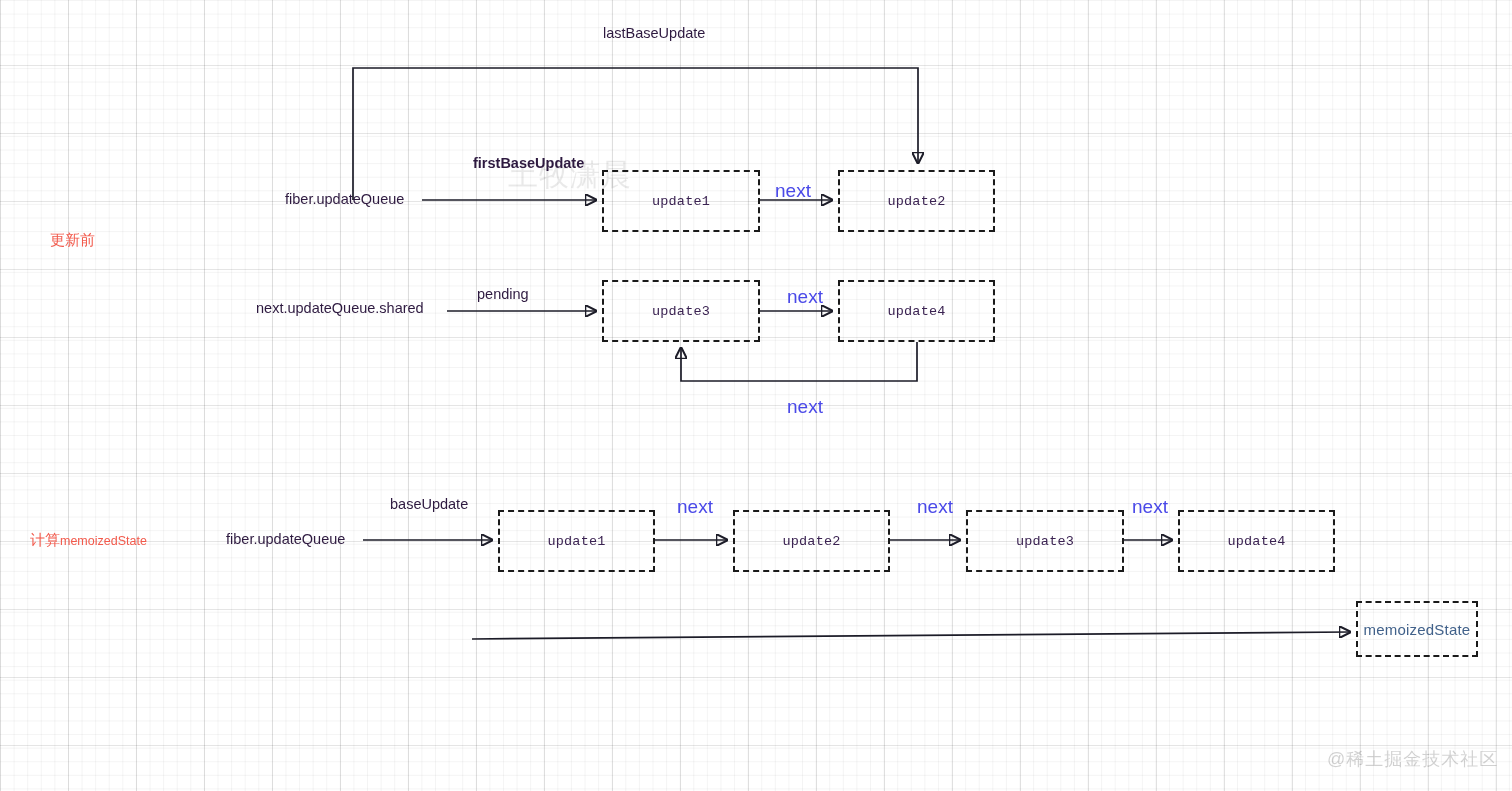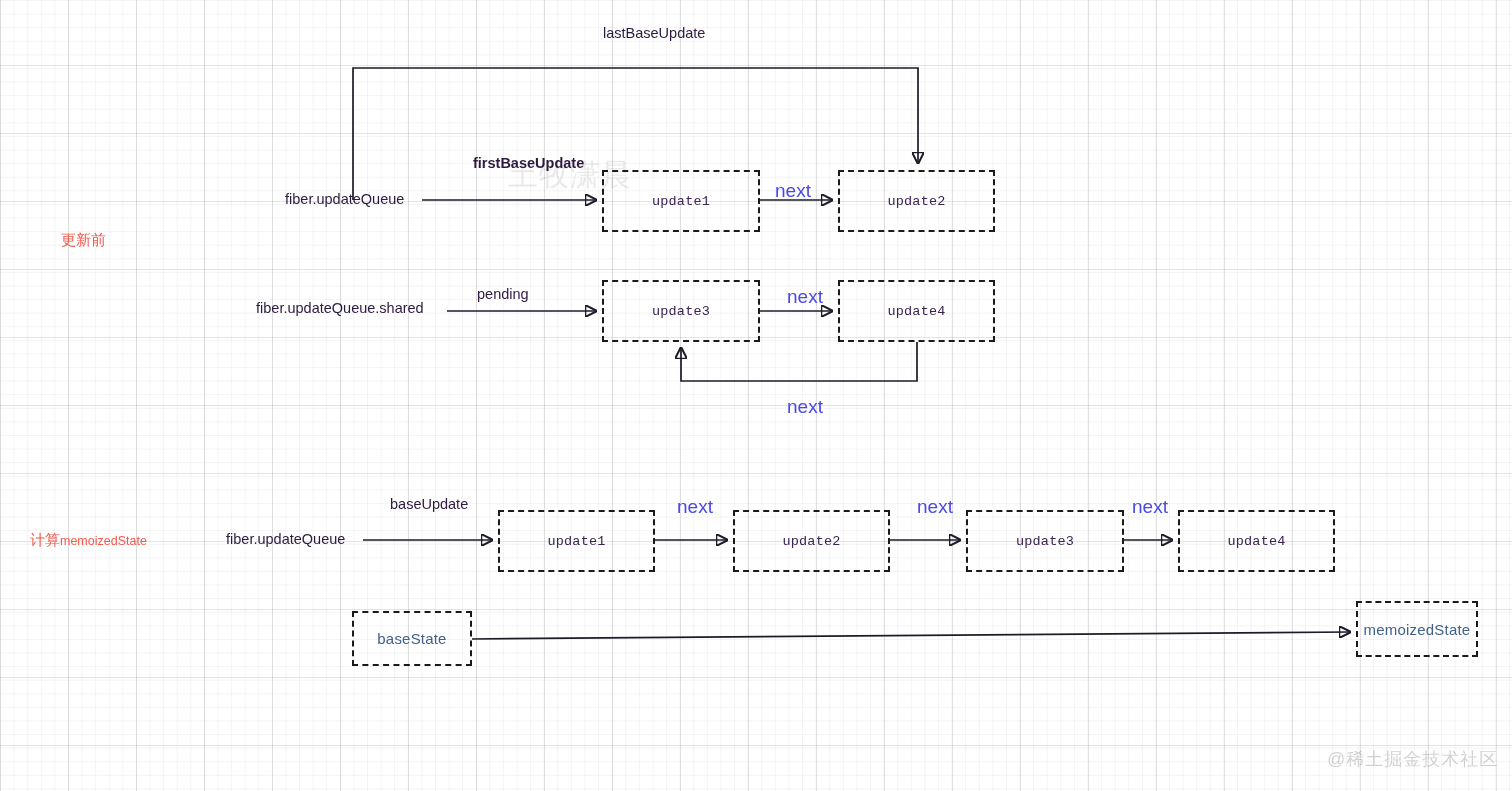--- a/index.html
+++ b/index.html
@@ -93,21 +93,21 @@
   }
 </style>
 </head>
 <body>
 
 <div id="canvas">
 
   <div class="wm big" style="left:508px; top:155px;">土牧潇晨</div>
   <div class="wm corner" style="left:1327px; top:747px;">@稀土掘金技术社区</div>
 
-  <div class="txt red" style="left:61px; top:231px;">更新前</div>
+  <div class="txt red" style="left:50px; top:231px;">更新前</div>
 
   <div class="txt red" style="left:30px; top:531px;">
     <span>计算</span><span class="small">memoizedState</span>
   </div>
 
   <div class="txt dark" style="left:580px; top:25px;margin-left:23px;">lastBaseUpdate</div>
 
   <div class="txt dark" style="left:473px; top:155px;font-weight:bold;">firstBaseUpdate</div>
 
   <div class="txt dark" style="left:285px; top:191px;">fiber.updateQueue</div>
@@ -115,21 +115,21 @@
   <div class="txt blue" style="left:775px; top:180px;">next</div>
 
   <div class="node" style="left:602px; top:170px; width:158px; height:62px;">
     <span class="node-label">update1</span>
   </div>
 
   <div class="node dense" style="left:838px; top:170px; width:157px; height:62px;">
     <span class="node-label">update2</span>
   </div>
 
-  <div class="txt dark" style="left:256px; top:300px;">fiber.updateQueue.shared</div>
+  <div class="txt dark" style="left:256px; top:300px;">next.updateQueue.shared</div>
 
   <div class="txt dark" style="left:477px; top:286px;">pending</div>
 
   <div class="txt blue" style="left:787px; top:286px;">next</div>
 
   <div class="txt blue" style="left:787px; top:396px;">next</div>
 
   <div class="node" style="left:602px; top:280px; width:158px; height:62px;">
     <span class="node-label">update3</span>
   </div>
@@ -152,23 +152,20 @@
   <div class="node dense" style="left:733px; top:510px; width:157px; height:62px;">
     <span class="node-label">update2</span>
   </div>
   <div class="node" style="left:966px; top:510px; width:158px; height:62px;">
     <span class="node-label">update3</span>
   </div>
   <div class="node dense" style="left:1178px; top:510px; width:157px; height:62px;">
     <span class="node-label">update4</span>
   </div>
 
-  <div class="node state-node" style="left:352px; top:611px; width:120px; height:55px;">
-    <span class="node-label">baseState</span>
-  </div>
 
   <div class="node state-node" style="left:1356px; top:601px; width:122px; height:56px;">
     <span class="node-label">memoizedState</span>
   </div>
 
   <svg class="overlay" viewBox="0 0 1512 791">
     <defs>
       <marker id="arrow" viewBox="0 0 10 10" refX="9" refY="5" markerWidth="7" markerHeight="7" orient="auto-start-reverse">
         <path d="M 0 0 L 10 5 L 0 10 z" fill="#1c1c28" stroke="none"></path>
       </marker>

